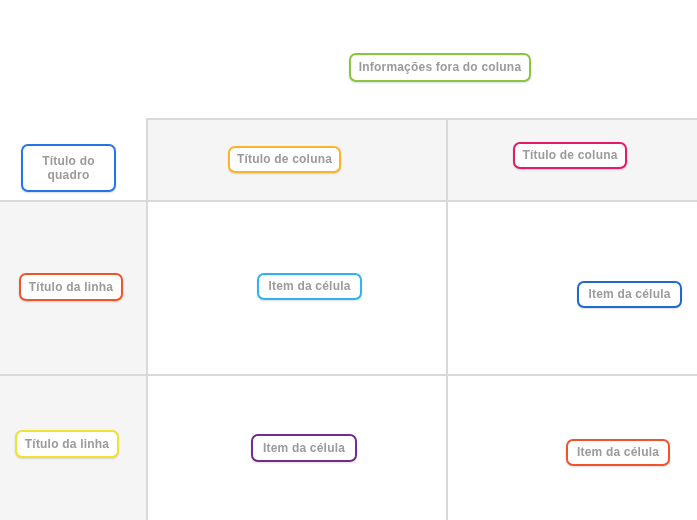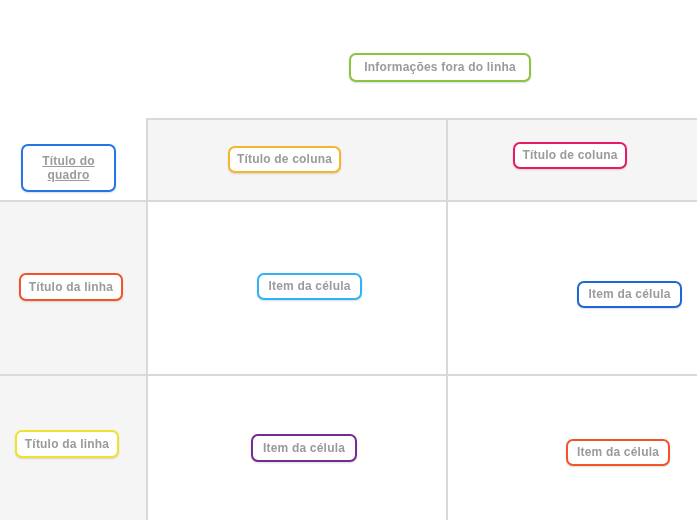--- a/index.html
+++ b/index.html
@@ -37,21 +37,21 @@
     font-weight: bold;
     color: #9b9b9b;
     line-height: 1.2;
     box-shadow: 0 1px 2px rgba(0,0,0,0.14);
     padding: 2px 6px;
     cursor: default;
     letter-spacing: 0.2px;
   }
 
   .tag-outside-info { left: 349px; top: 53px;  width: 182px; height: 29px; }
-  .tag-board-title  { left: 21px;  top: 144px; width: 95px;  height: 48px; text-decoration: underline; }
+  .tag-board-title  { left: 21px;  top: 144px; width: 95px;  height: 48px; }
   .tag-col-1        { left: 228px; top: 146px; width: 113px; height: 27px; }
   .tag-col-2        { left: 513px; top: 142px; width: 114px; height: 27px; }
   .tag-row-1        { left: 19px;  top: 273px; width: 104px; height: 28px; }
   .tag-row-2        { left: 15px;  top: 430px; width: 104px; height: 28px; }
   .tag-cell-1       { left: 257px; top: 273px; width: 105px; height: 27px; }
   .tag-cell-2       { left: 577px; top: 281px; width: 105px; height: 27px; }
   .tag-cell-3       { left: 251px; top: 434px; width: 106px; height: 28px; }
   .tag-cell-4       { left: 566px; top: 439px; width: 104px; height: 27px; }
 </style>
 </head>
@@ -61,21 +61,21 @@
 
   <div class="bg-region header-row-bg" style="background: rgb(245, 245, 245);"></div>
   <div class="bg-region header-col-bg" style="background: rgb(245, 245, 245);"></div>
 
   <div class="grid-line vline-1" style="background: rgb(217, 217, 217);"></div>
   <div class="grid-line vline-2" style="background: rgb(217, 217, 217);"></div>
   <div class="grid-line hline-top" style="background: rgb(217, 217, 217);"></div>
   <div class="grid-line hline-mid" style="background: rgb(217, 217, 217);"></div>
   <div class="grid-line hline-row" style="background: rgb(217, 217, 217);"></div>
 
-  <div class="tag tag-outside-info" style="border-color: rgb(139, 197, 63);">Informações fora do linha</div>
+  <div class="tag tag-outside-info" style="border-color: rgb(139, 197, 63);">Informações fora do coluna</div>
 
   <div class="tag tag-board-title" style="border-color: rgb(37, 117, 232);">Título do quadro</div>
 
   <div class="tag tag-col-1" style="border-color: rgb(247, 181, 43);">Título de coluna</div>
 
   <div class="tag tag-col-2" style="border-color: rgb(232, 26, 103);">Título de coluna</div>
 
   <div class="tag tag-row-1" style="border-color: rgb(244, 82, 42);">Título da linha</div>
 
   <div class="tag tag-row-2" style="border-color: rgb(239, 227, 46);">Título da linha</div>

